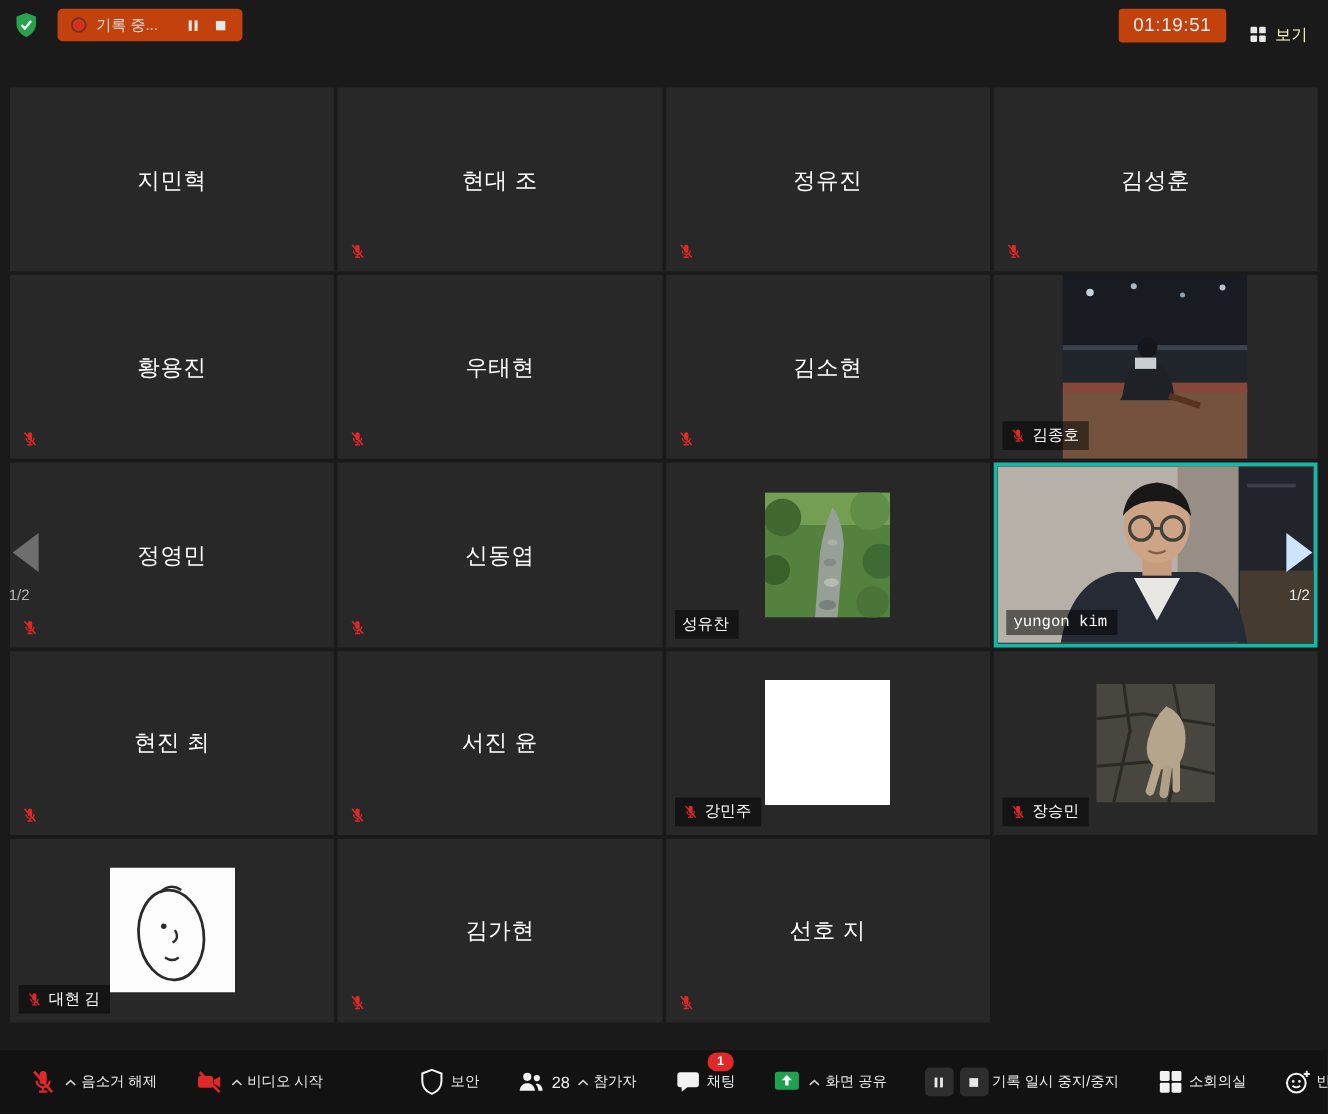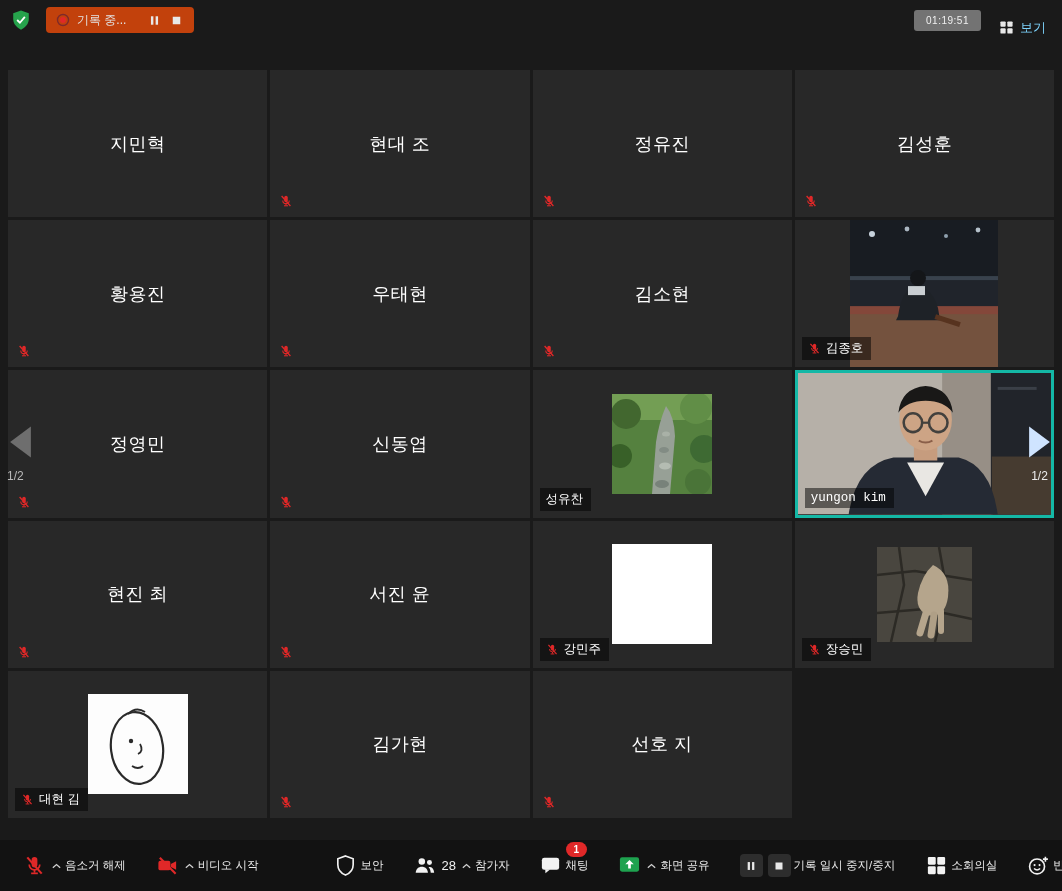--- a/index.html
+++ b/index.html
@@ -8,22 +8,22 @@
 
   
   .topbar{position:absolute;top:0;left:0;width:100%;height:40px;display:flex;align-items:center;padding:0 10px;box-sizing:border-box;}
   .shield{width:22px;height:22px;cursor:pointer;}
   .rec-pill{display:flex;align-items:center;height:26px;background:#c2410c;border-radius:4px;margin-left:14px;padding:0 10px;gap:7px;}
   .ric{width:14px;height:14px;}
   .rec-label{font-size:12px;color:#e3e3e3;white-space:nowrap;}
   .rbtn{width:15px;height:15px;cursor:pointer;}
   .rbtn.first{margin-left:14px;}
   .tspace{flex:1;}
-  .timer{background:#737373;border-radius:3px;padding:5px 12px;font-size:10px;color:#f0f0f0;letter-spacing:.5px;}
-  .viewbtn{display:flex;align-items:center;gap:6px;margin-left:12px;font-size:13px;color:#7dd3fc;cursor:pointer;padding:4px 6px;margin-top:15px;}
+  .timer{background:#c2410c;border-radius:3px;padding:5px 12px;font-size:15px;color:#f0f0f0;letter-spacing:.5px;}
+  .viewbtn{display:flex;align-items:center;gap:6px;margin-left:12px;font-size:13px;color:#fef9c3;cursor:pointer;padding:4px 6px;margin-top:15px;}
   .vico{width:15px;height:15px;}
 
   
   .grid{position:absolute;top:70px;left:8px;width:1046px;height:748px;display:grid;grid-template-columns:repeat(4,1fr);grid-template-rows:repeat(5,1fr);gap:3px;}
   .tile{background:#282828;position:relative;display:flex;align-items:center;justify-content:center;overflow:hidden;box-sizing:border-box;}
   .tile.active{border:3px solid #14b8a6;font-family:Liberation Mono, monospace;}
   .cname{font-size:18px;font-weight:500;color:#fff;letter-spacing:.5px;}
   .micpos{position:absolute;left:9px;bottom:9px;width:14px;height:14px;}
   .nlabel{position:absolute;left:7px;bottom:7px;display:flex;align-items:center;gap:5px;background:rgba(0,0,0,.5);padding:3px 8px 3px 6px;font-size:12.5px;color:#fff;z-index:2;margin-top:28px;}
   .nlabel .mic{width:13px;height:13px;}

